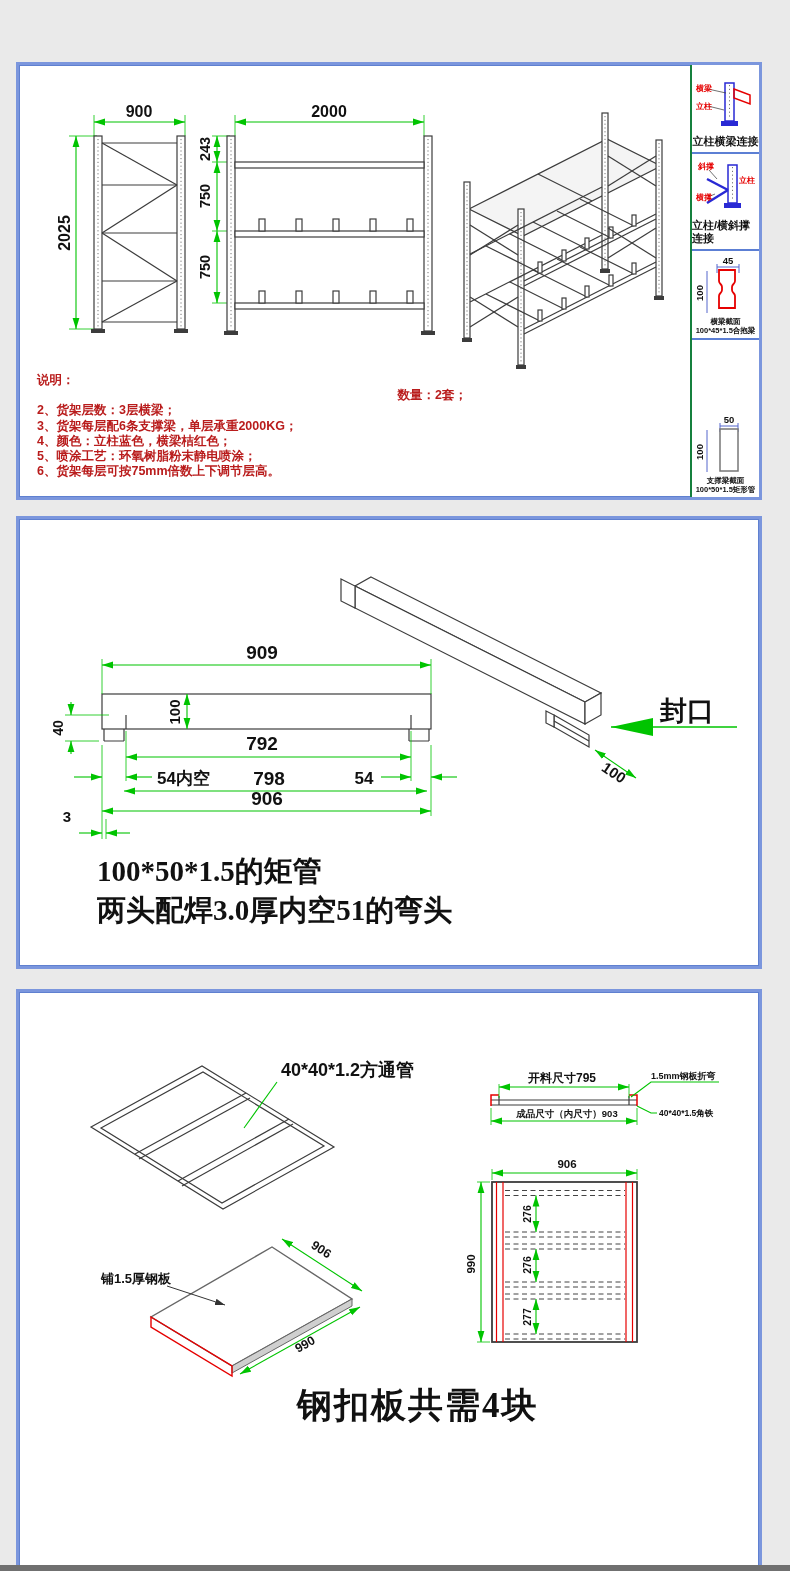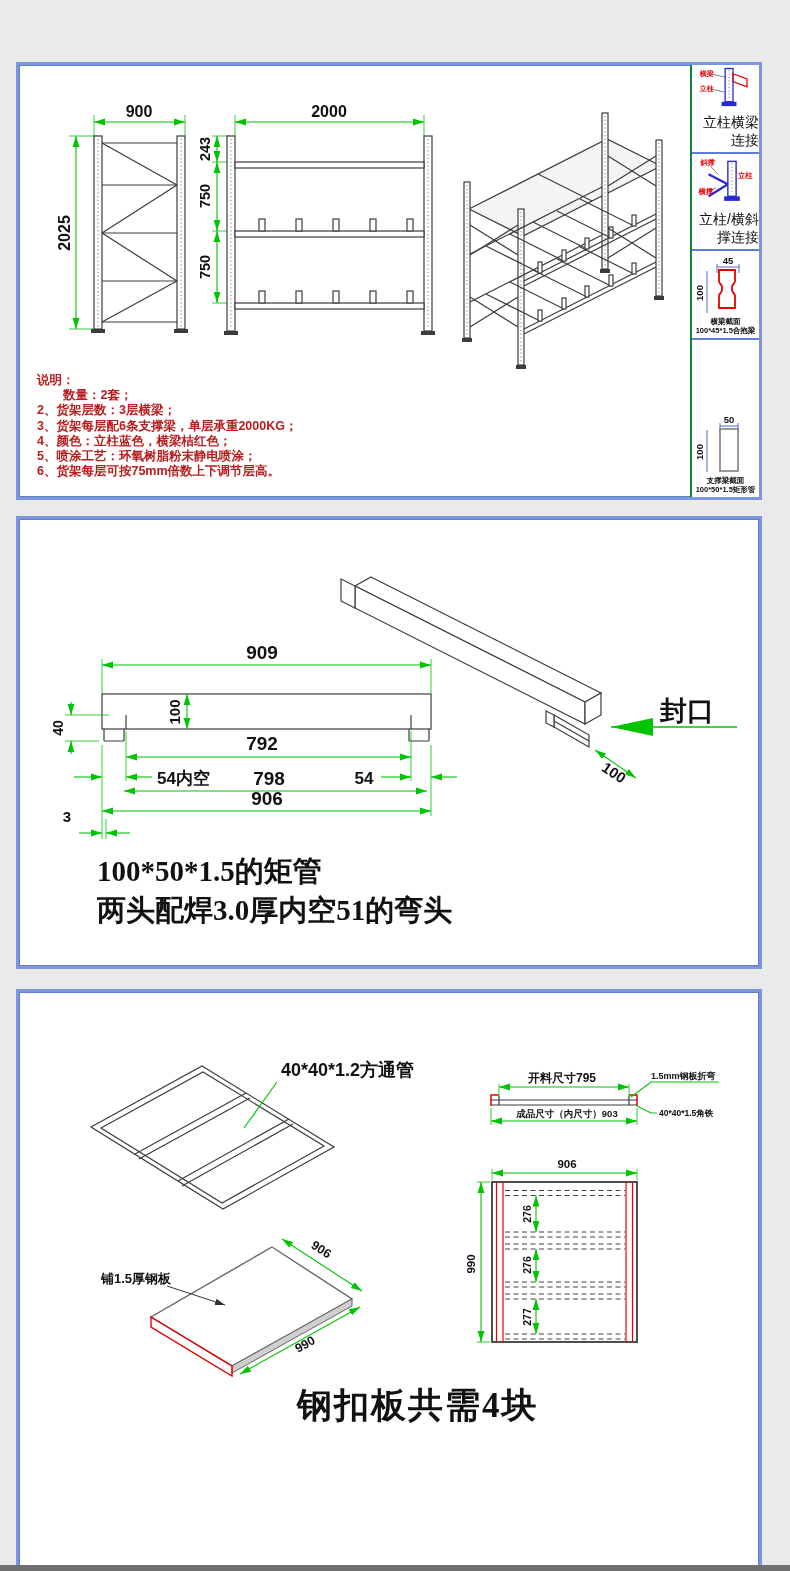--- a/index.html
+++ b/index.html
@@ -31,33 +31,33 @@
   .red{stroke:#e60000;fill:none;}
   .blue{stroke:#2929d4;fill:none;}
   .bdim{stroke:#5566cc;stroke-width:1;fill:none;}
   svg text{font-family:"Liberation Sans",sans-serif;fill:#111;font-weight:600;}
   svg text.rd{fill:#e60000;font-weight:700;}
   svg text.big{font-family:"Liberation Serif",serif;font-weight:600;}
 
   
   .notes{position:absolute;left:18px;top:308px;width:430px;
          font-size:12.5px;font-weight:700;color:#b91c1c;line-height:15.2px;}
-  .notes .indent{padding-left:26px;}
+  .notes .indent{padding-left:26px;text-align:right;}
 
   
   .detail-sidebar{
     position:absolute;right:0;top:0;bottom:0;width:67px;
     background:#fff;border-left:2px solid #15803d;
     display:flex;flex-direction:column;
   }
   .dcell{border-bottom:2px solid #5c7fd4;flex:0 0 auto;
          display:flex;flex-direction:column;align-items:center;justify-content:flex-end;
          padding-bottom:3px;}
   .dcell:last-child{border-bottom:none;flex:1 1 auto;}
-  .dcap{font-size:14px;font-weight:400;color:#111;text-align:right;line-height:1.25;}
+  .dcap{font-size:11px;font-weight:700;color:#111;text-align:left;line-height:1.25;}
   .dcap2{font-size:7.5px;font-weight:700;color:#111;text-align:center;line-height:1.2;}
 
   .footer-strip{position:absolute;left:0;bottom:0;width:790px;height:6px;background:#707070;}
 </style>
 </head>
 <body>
 
 <div class="panel" id="panel-top">
   <svg width="740" height="432" viewBox="0 0 740 432">
     <defs>

